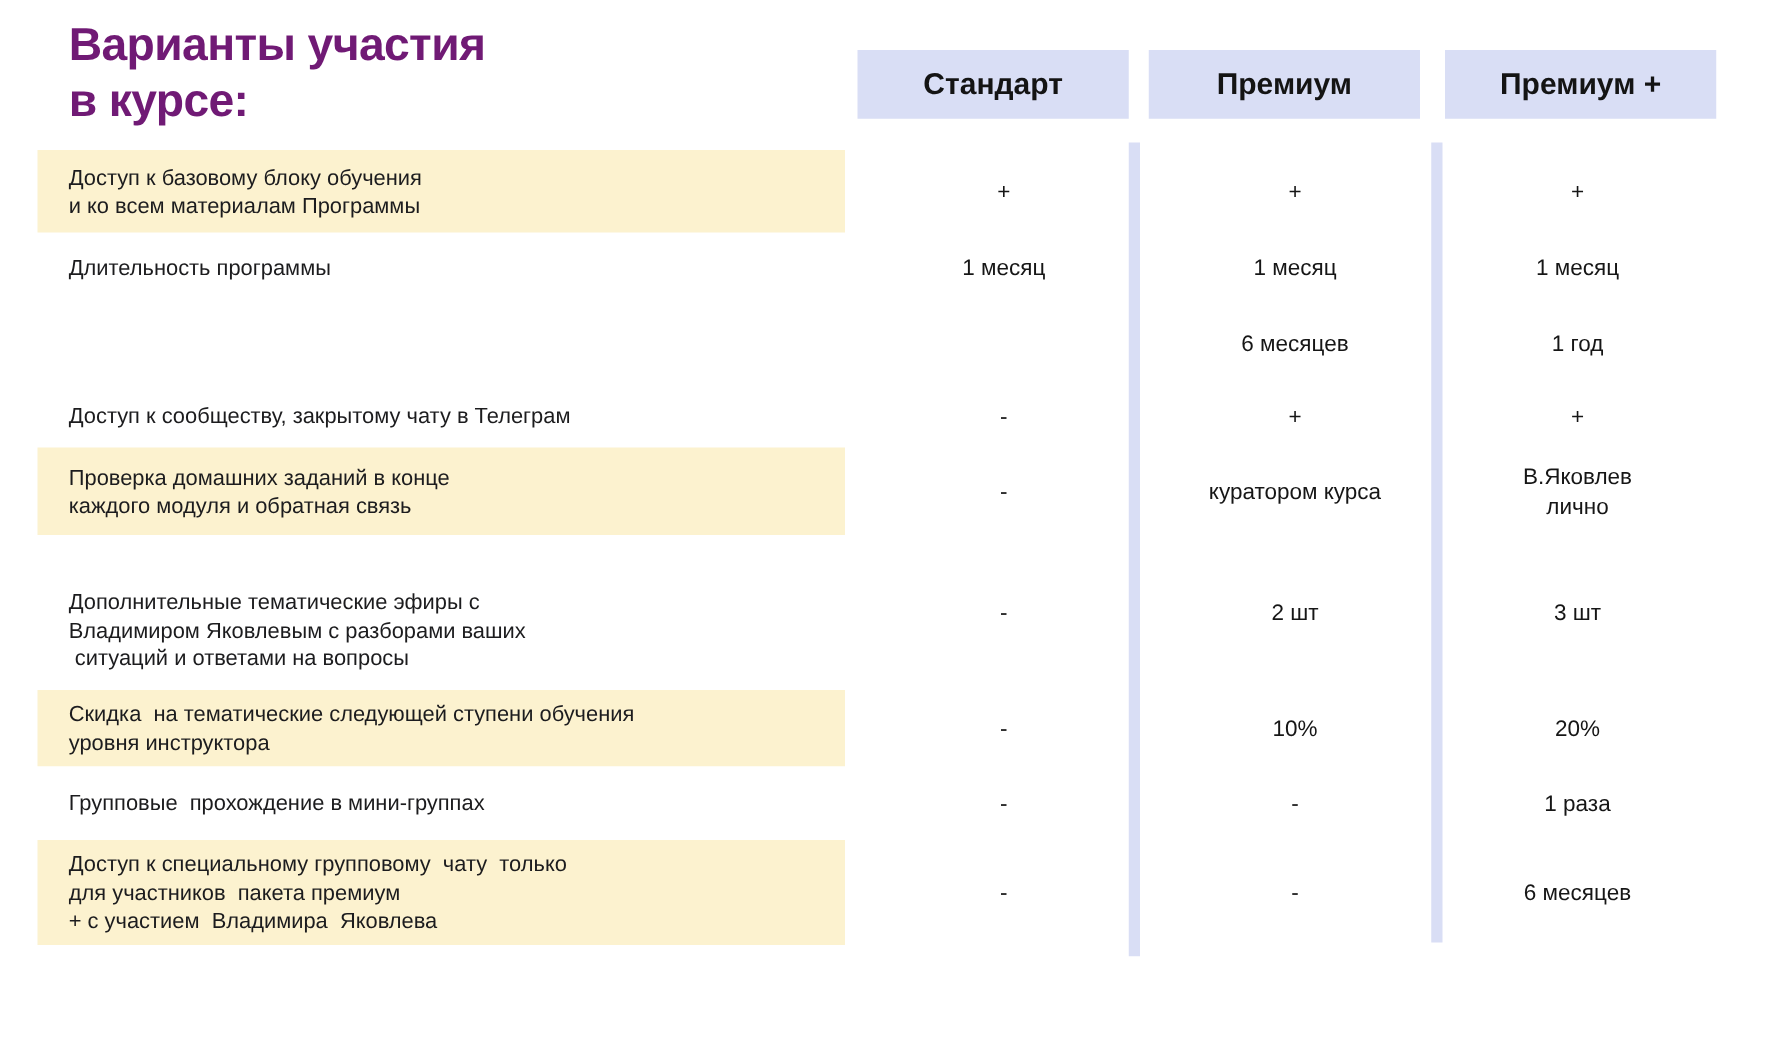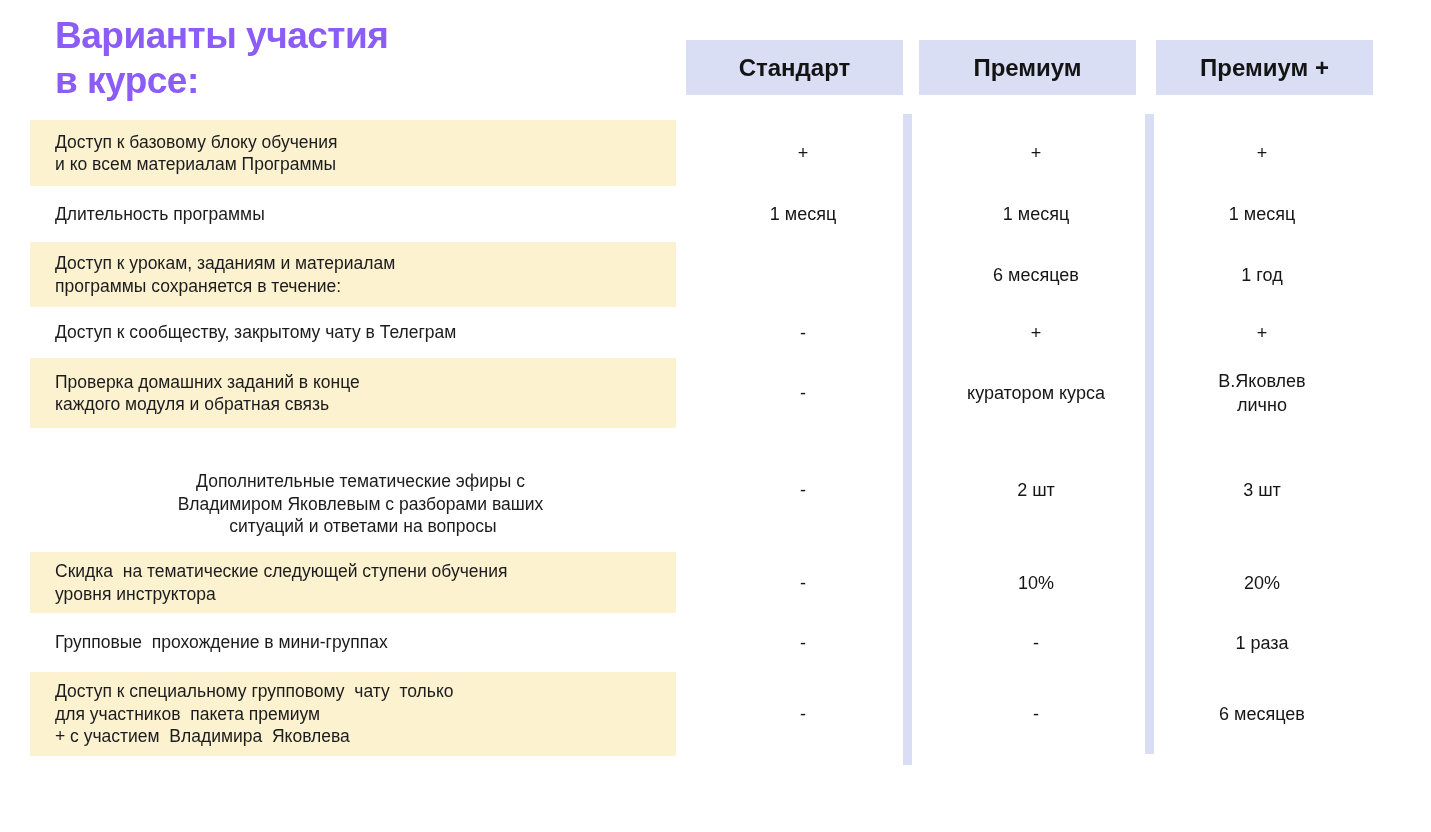--- a/index.html
+++ b/index.html
@@ -14,21 +14,21 @@
   body{font-family:"Liberation Sans","DejaVu Sans",sans-serif;}
   .slide{
     position:relative;
     width:1431px;height:832px;
     background:var(--background);
     overflow:hidden;
   }
   .title{
     position:absolute;left:55px;top:13px;
     font-size:37px;line-height:45px;font-weight:900;
-    letter-spacing:-0.5px;color:#8b5cf6;
+    letter-spacing:-0.5px;color:#701a75;
     white-space:pre-line;
   }
   .col-header{
     position:absolute;top:40px;height:55px;width:217px;
     background:var(--header_bg);
     display:flex;align-items:center;justify-content:center;
     font-size:24px;font-weight:700;color:#141414;
   }
   .col-header.h1{left:686px;}
   .col-header.h2{left:919px;}
@@ -51,21 +51,21 @@
   .r8{height:59px;}
   .r9{height:84px;}
   .feature{
     position:absolute;left:30px;top:0;width:646px;height:100%;
     display:flex;flex-direction:column;justify-content:center;
     padding-left:25px;padding-right:10px;
     font-size:17.5px;line-height:22.5px;color:var(--text);
     white-space:pre-wrap;
   }
   .row.hl .feature{background:var(--highlight);}
-  .r6 .feature{padding-top:28px;text-align:center;}
+  .r6 .feature{padding-top:28px;}
   .val{
     position:absolute;top:0;height:100%;width:218px;
     display:flex;align-items:center;justify-content:center;
     text-align:center;font-size:18px;color:#161616;
     white-space:pre-line;line-height:24px;
   }
   .val.c1{left:694px;}
   .val.c2{left:927px;}
   .val.c3{left:1153px;}
 </style>
@@ -101,22 +101,20 @@
     </div>
 
     <div class="row r2">
       <div class="feature">Длительность программы</div>
       <div class="val c1">1 месяц</div>
       <div class="val c2">1 месяц</div>
       <div class="val c3">1 месяц</div>
     </div>
 
     <div class="row r3 hl">
-      <div class="feature">Доступ к урокам, заданиям и материалам
-программы сохраняется в течение:</div>
       <div class="val c2">6 месяцев</div>
       <div class="val c3">1 год</div>
     </div>
 
     <div class="row r4">
       <div class="feature">Доступ к сообществу, закрытому чату в Телеграм</div>
       <div class="val c1">-</div>
       <div class="val c2">+</div>
       <div class="val c3">+</div>
     </div>

